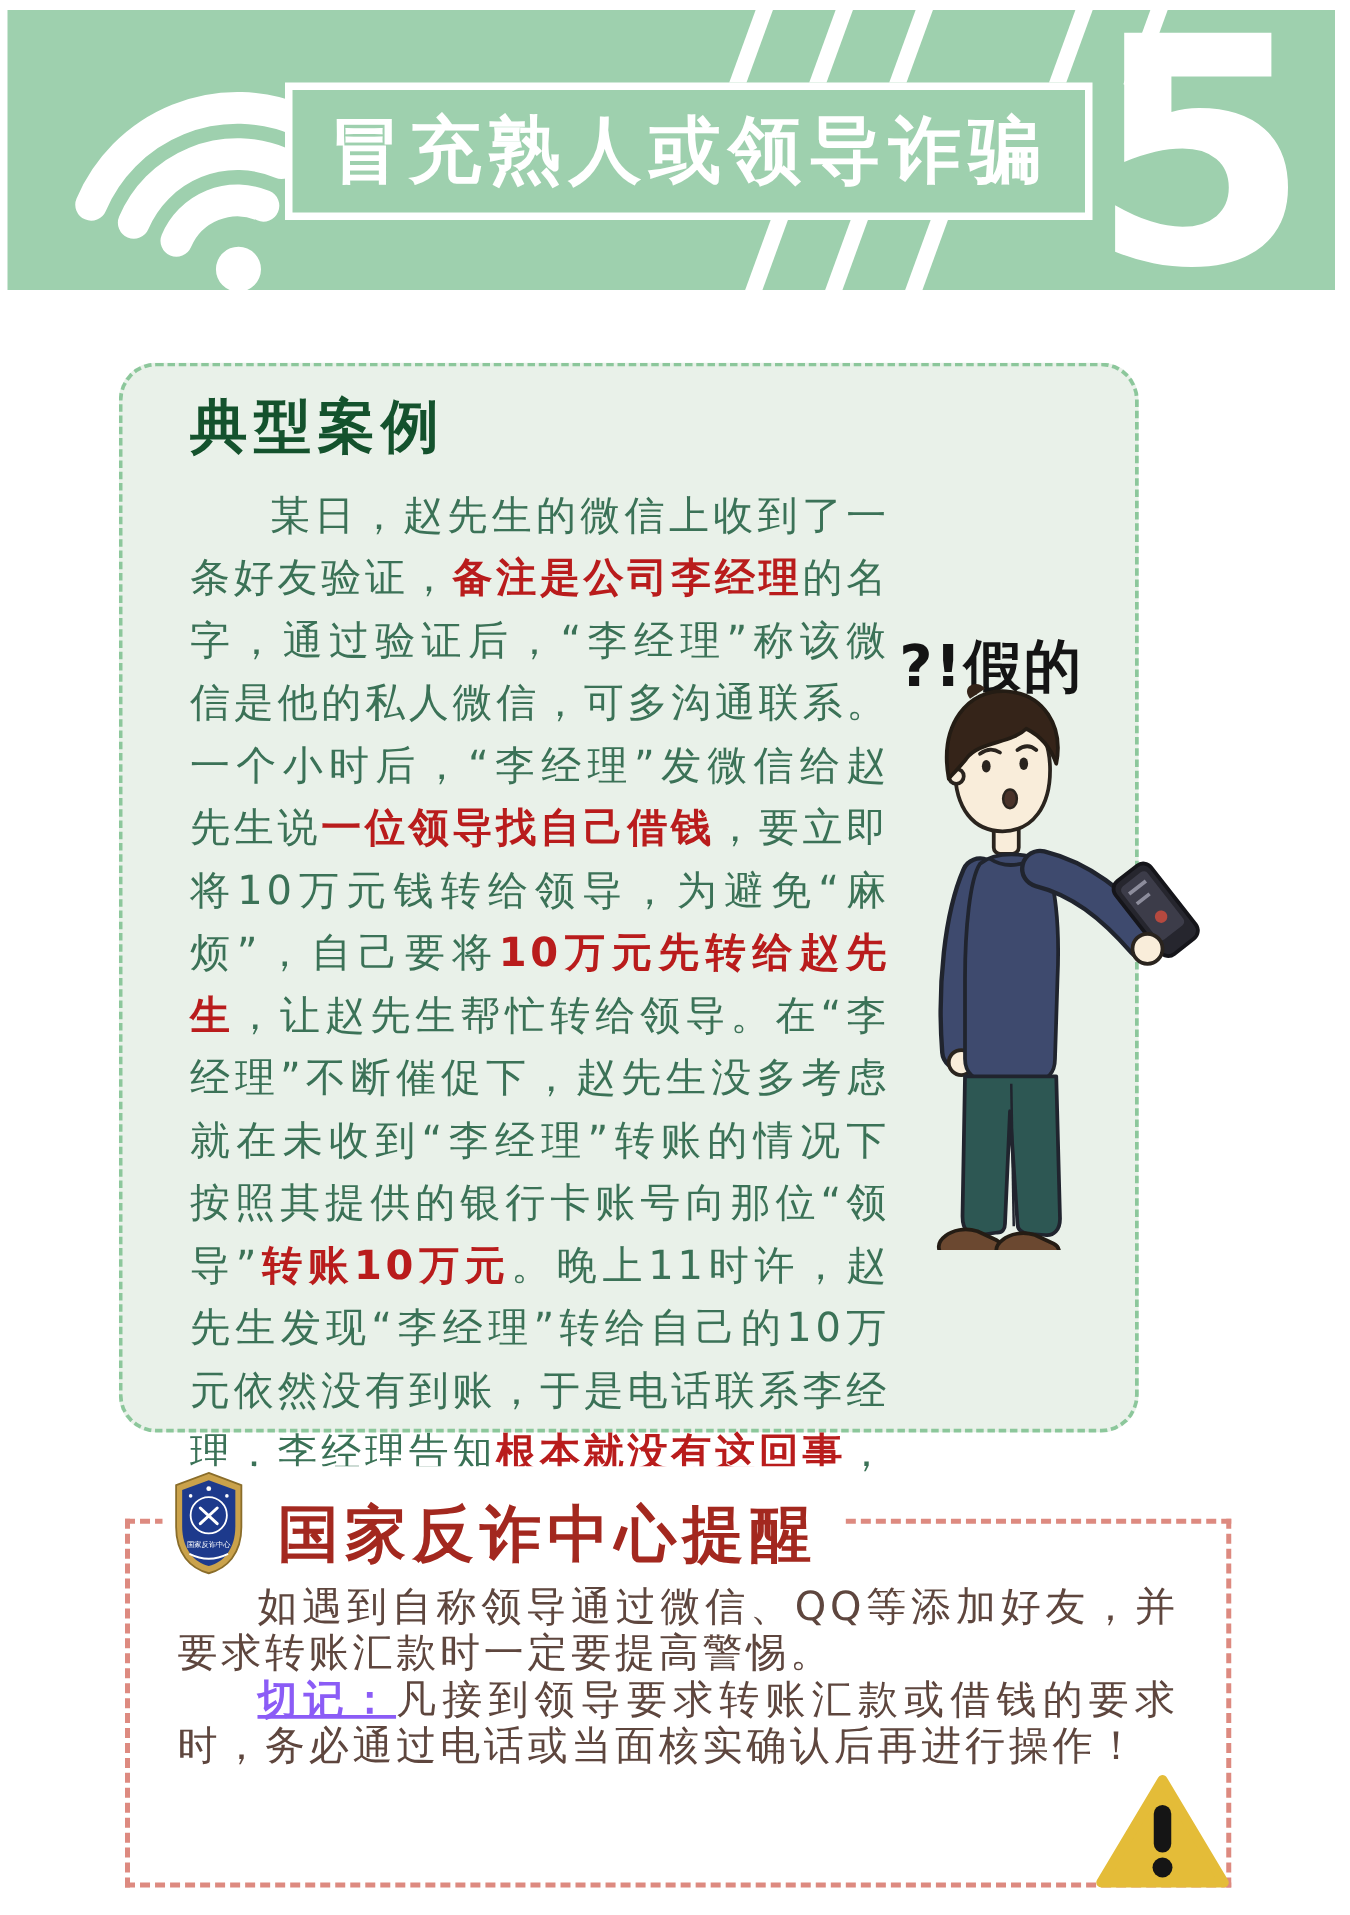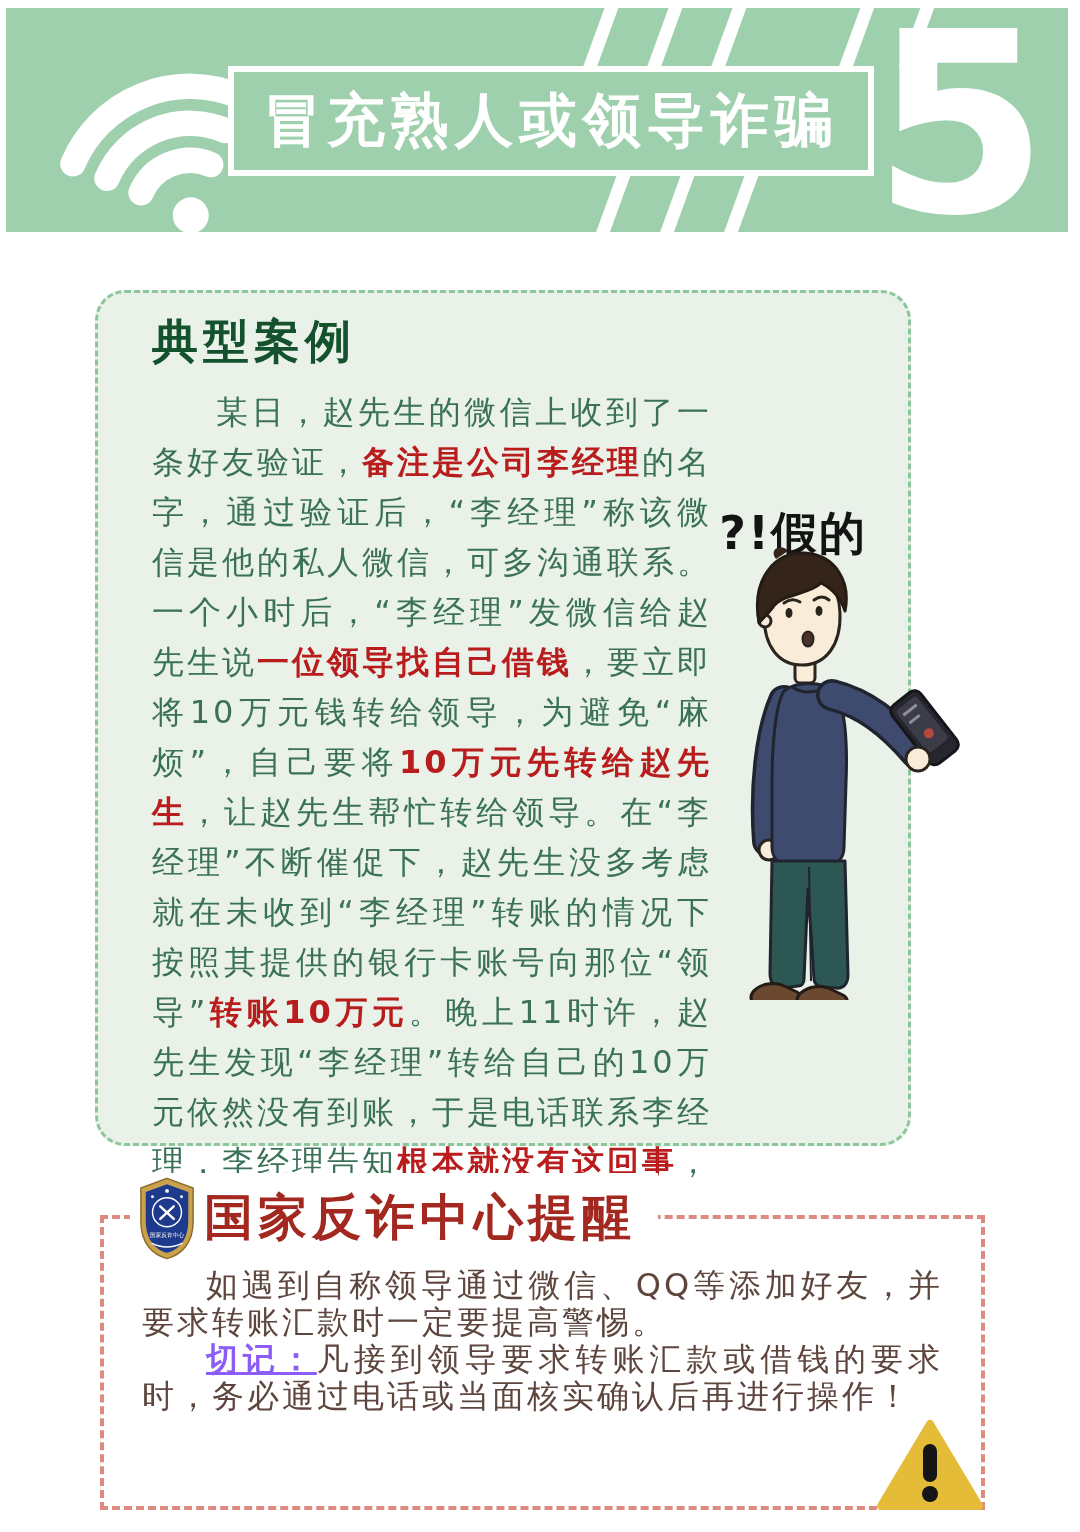--- a/index.html
+++ b/index.html
@@ -26,21 +26,21 @@
   .case-box h2{margin:0;font-size:46px;font-weight:800;color:#14522d;letter-spacing:5px;}
   .case-content{display:flex;margin-top:10px;}
   .case-text{margin:4px 0 0;width:560px;font-size:32px;line-height:50px;letter-spacing:3px;color:#3b7257;text-align:justify;text-indent:2em;}
   .case-text .seg-b{font-weight:700;color:#b91c1c;}
   .illus-col{flex:1;min-width:0;}
   .fake-caption{margin-top:120px;text-align:right;padding-right:4px;font-size:46px;font-weight:800;color:#141414;letter-spacing:2px;white-space:nowrap;}
   .man{display:block;margin-top:-20px;width:250px;height:455px;}
 
   
   .reminder-box{position:absolute;left:100px;top:1215px;width:885px;height:295px;border:4px dashed #dd8a80;box-sizing:border-box;}
-  .reminder-head{position:absolute;top:-46px;left:26px;display:flex;align-items:center;gap:8px;background:#ffffff;padding:2px 22px 2px 8px;}
+  .reminder-head{position:absolute;top:-46px;left:26px;display:flex;align-items:flex-end;gap:26px;background:#ffffff;padding:2px 22px 2px 8px;}
   .reminder-head h2{margin:0;font-size:49px;font-weight:800;color:#a3281f;letter-spacing:5px;white-space:nowrap;}
   .badge{width:58px;height:86px;flex:0 0 auto;}
   .rem-p{margin:0;padding:0 38px;font-size:32px;line-height:37px;letter-spacing:3px;color:#5e463e;text-align:justify;text-indent:2em;}
   .rem-p1{margin-top:48px;}
   .rem-lead{color:#8b5cf6;font-weight:800;font-style:normal;text-decoration:underline;}
   .warning-triangle{position:absolute;right:-4px;bottom:-6px;width:110px;height:94px;}
 </style>
 </head>
 <body>
 

